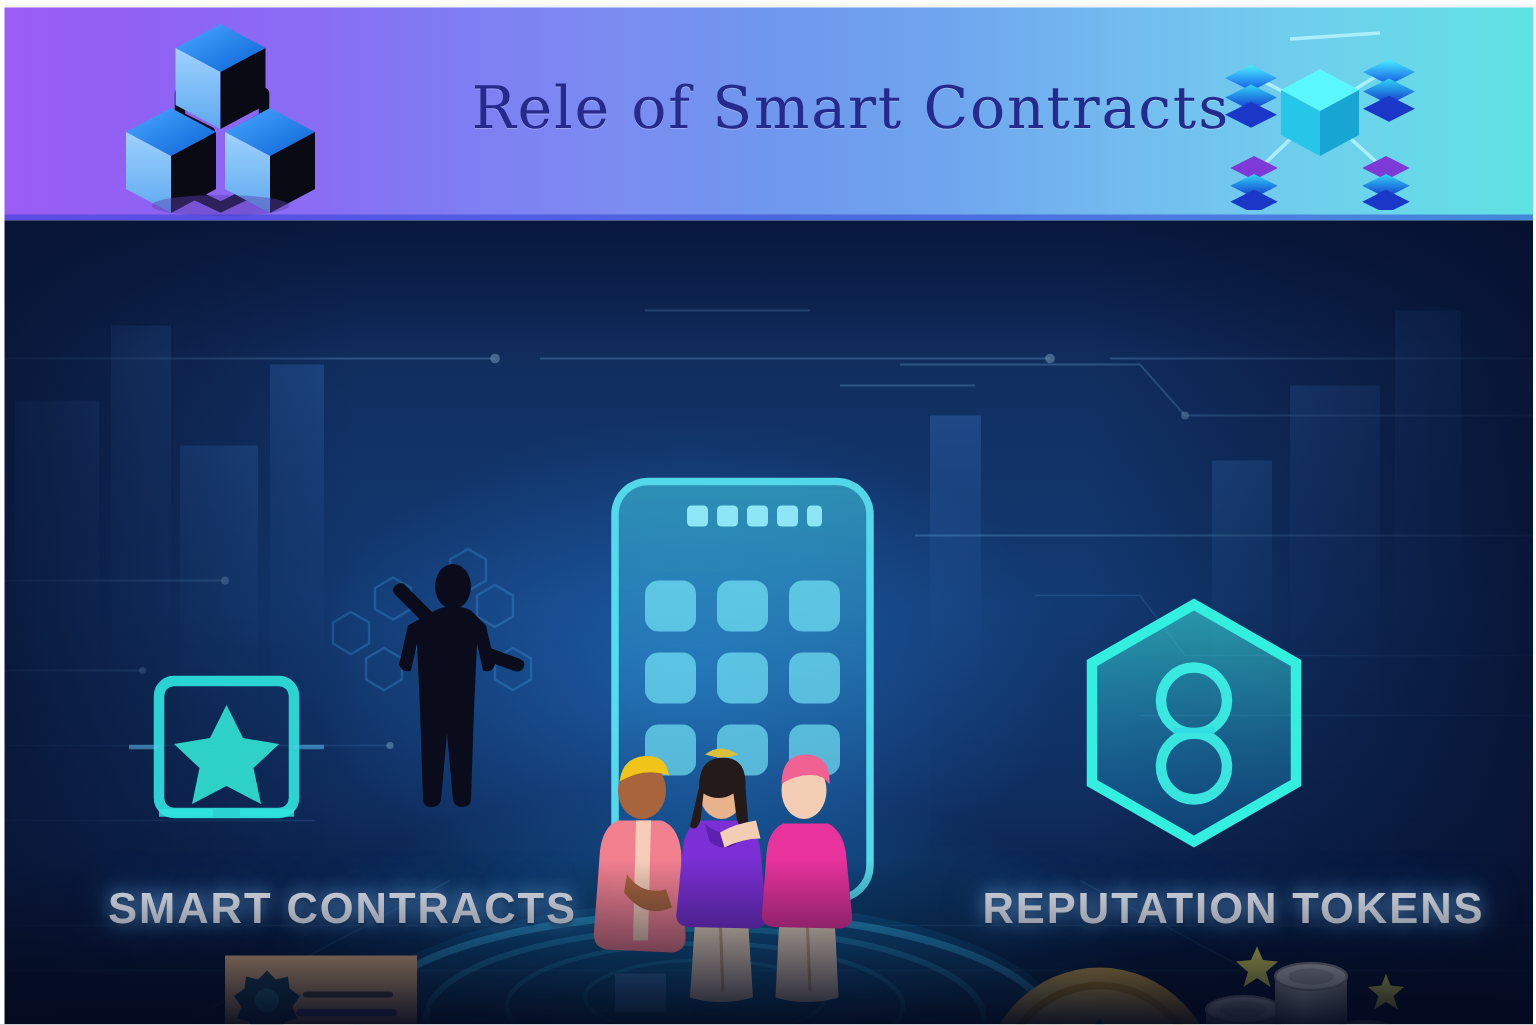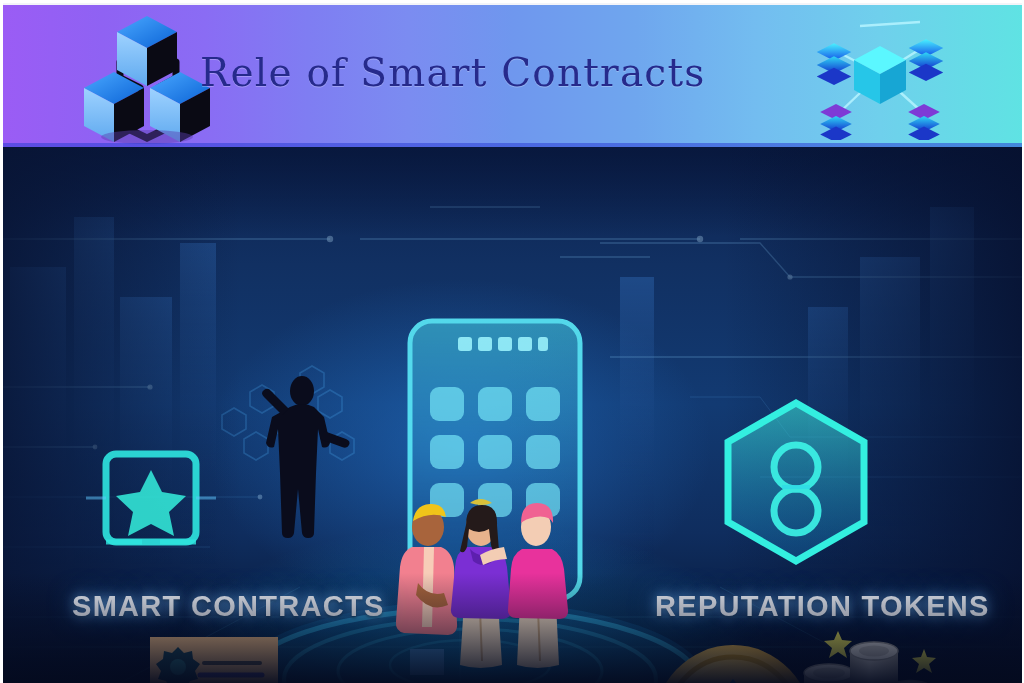--- a/index.html
+++ b/index.html
@@ -27,21 +27,21 @@
     background:#f3f4f8;
   }
   .banner-botline{
     position:absolute;left:0;bottom:0;width:100%;height:4px;
     background:#2b3fd6;opacity:.55;
   }
 
   
   .banner-title{
     position:absolute;left:200px;top:8px;width:620px;height:130px;
-    display:flex;flex-direction:column;align-items:flex-start;justify-content:center;
+    display:flex;flex-direction:column;align-items:flex-end;justify-content:center;
     gap:16px;
   }
   .title-line{
     font-family:"DejaVu Serif", serif;
     font-size:39px;
     letter-spacing:1.2px;
     color:#262a8c;
     text-shadow:0 1px 0 rgba(255,255,255,.25);
     white-space:nowrap;
     line-height:1.25;

